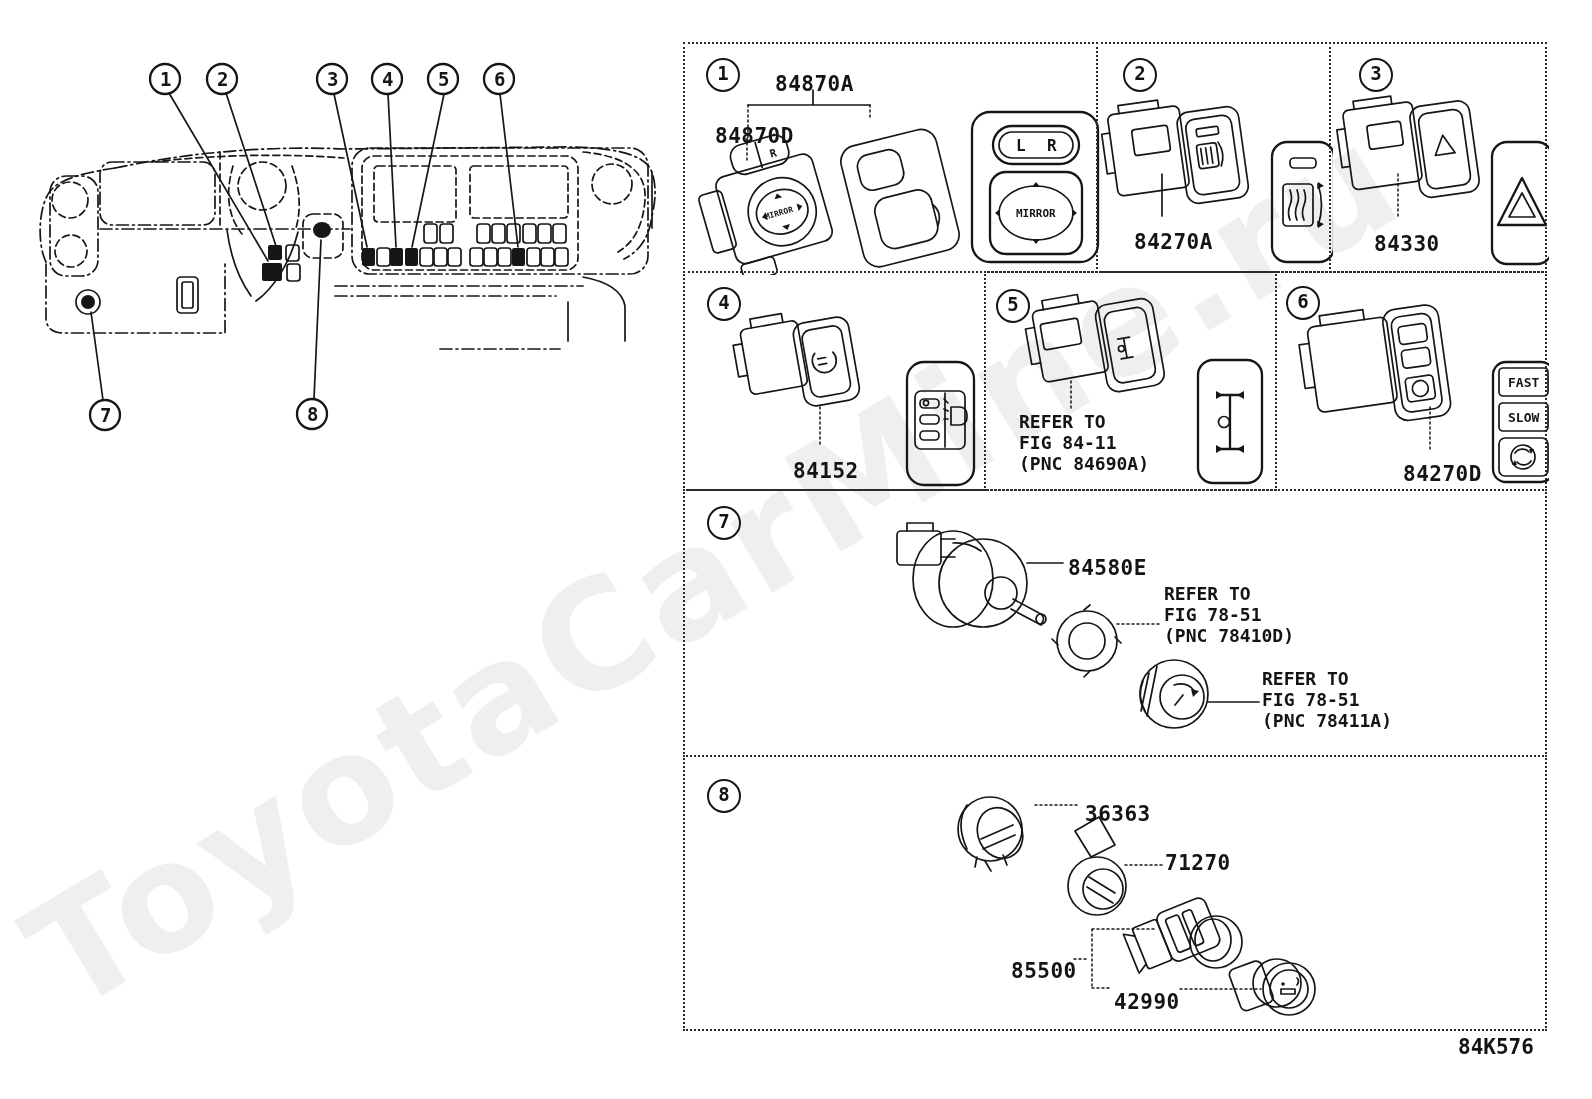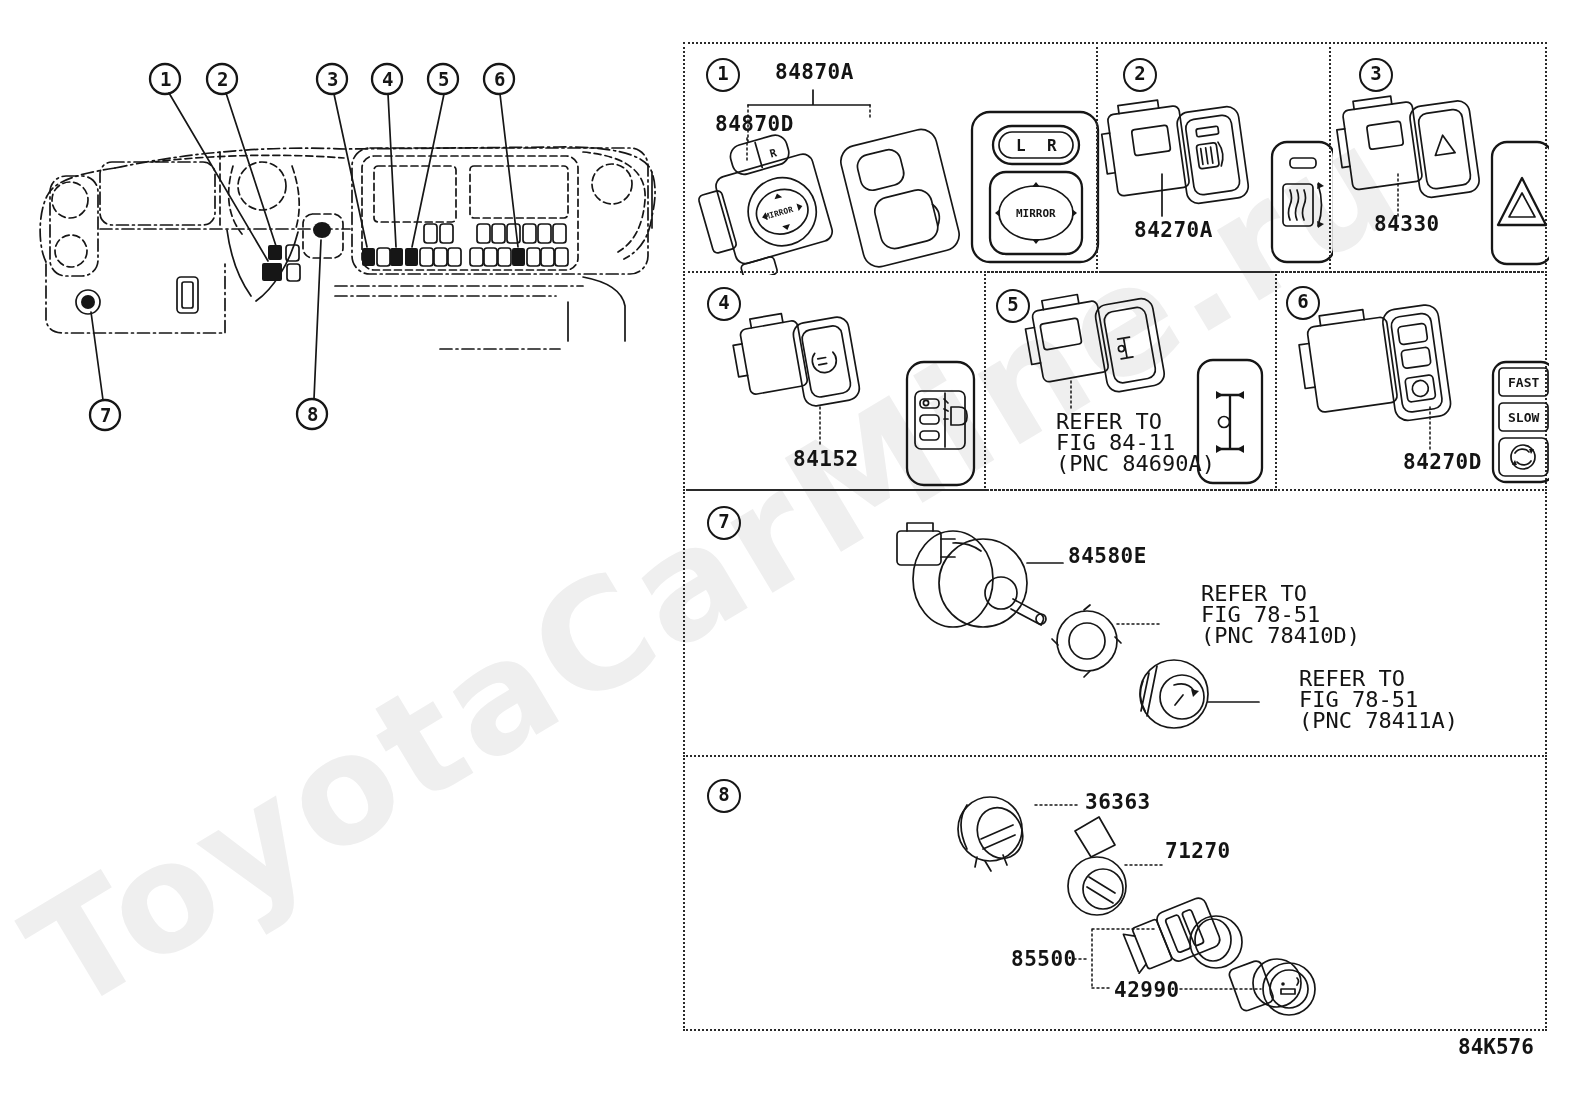--- a/index.html
+++ b/index.html
@@ -8,22 +8,22 @@
   svg{position:absolute;left:0;top:0;}
   .ln{fill:none;stroke:#161616;stroke-width:1.7;stroke-linecap:round;stroke-linejoin:round;}
   .thick{stroke-width:2.3;}
   .dsh{stroke-dasharray:7 4;}
   .dd{stroke-dasharray:12 4 2 4;}
   .dot{stroke-dasharray:2 3;stroke-width:1.5;}
   .blk{fill:#161616;stroke:none;}
   .panel{position:absolute;border:2px dotted #2a2a2a;background:transparent;box-sizing:border-box;}
   .callout{position:absolute;width:30px;height:30px;border:2px solid #161616;border-radius:50%;
            text-align:center;line-height:27px;font-weight:bold;font-size:19px;background:transparent;}
-  .plabel{position:absolute;font-weight:bold;font-size:21px;white-space:nowrap;letter-spacing:0.5px;}
-  .note{position:absolute;font-weight:normal;font-size:22px;line-height:21px;white-space:pre;margin-left:37px;}
+  .plabel{position:absolute;font-weight:bold;font-size:21px;white-space:nowrap;letter-spacing:0.5px;margin-top:12px;}
+  .note{position:absolute;font-weight:bold;font-size:18px;line-height:21px;white-space:pre;}
   .svgtxt{font-family:"DejaVu Sans Mono",monospace;font-weight:bold;fill:#161616;}
   #figcode{position:absolute;left:1458px;top:1035px;font-weight:bold;font-size:21px;}
   #wm-text{font-family:"DejaVu Sans",sans-serif;font-weight:bold;fill:#efefef;}
 </style>
 </head>
 <body>
 
 <div id="stage">
 
   <svg width="1592" height="1099">
@@ -191,21 +191,21 @@
       <rect class="ln" x="192" y="114" width="26" height="10" rx="4"></rect>
       <rect class="ln" x="185" y="140" width="30" height="42" rx="4"></rect>
       <path class="ln" d="M192,146 q3,8 0,15 q-3,8 0,15 M199,146 q3,8 0,15 q-3,8 0,15 M206,146 q3,8 0,15 q-3,8 0,15"></path>
       <path class="ln" d="M220,140 q7,21 0,42"></path>
       <path class="blk" d="M220,138 l6,4 -7,3 z M220,184 l6,-4 -7,-3 z"></path>
     </svg>
   </div>
 
   <div class="panel" style="left:1329px;top:42px;width:218px;height:231px;">
     <div class="callout" style="left:28px;top:14px;">3</div>
-    <div class="plabel" style="left:43px;top:168px;">84330</div>
+    <div class="plabel" style="left:43px;top:176px;">84330</div>
     <svg width="218" height="231" viewBox="0 0 218 231">
       <g transform="rotate(-8 80 125)">
         <rect class="ln" x="20" y="58" width="70" height="80" rx="6"></rect>
         <path class="ln" d="M20,76 h-8 v38 h8 M32,58 v-8 h38 v8"></path>
         <rect class="ln" x="42" y="76" width="34" height="24" rx="3"></rect>
         <rect class="ln" x="86" y="64" width="60" height="92" rx="12"></rect>
         <rect class="ln" x="94" y="72" width="44" height="76" rx="9"></rect>
         <path class="ln" d="M116,96 l-10,19 h20 z"></path>
       </g>
       <path class="ln dot" d="M67,130 V172"></path>

